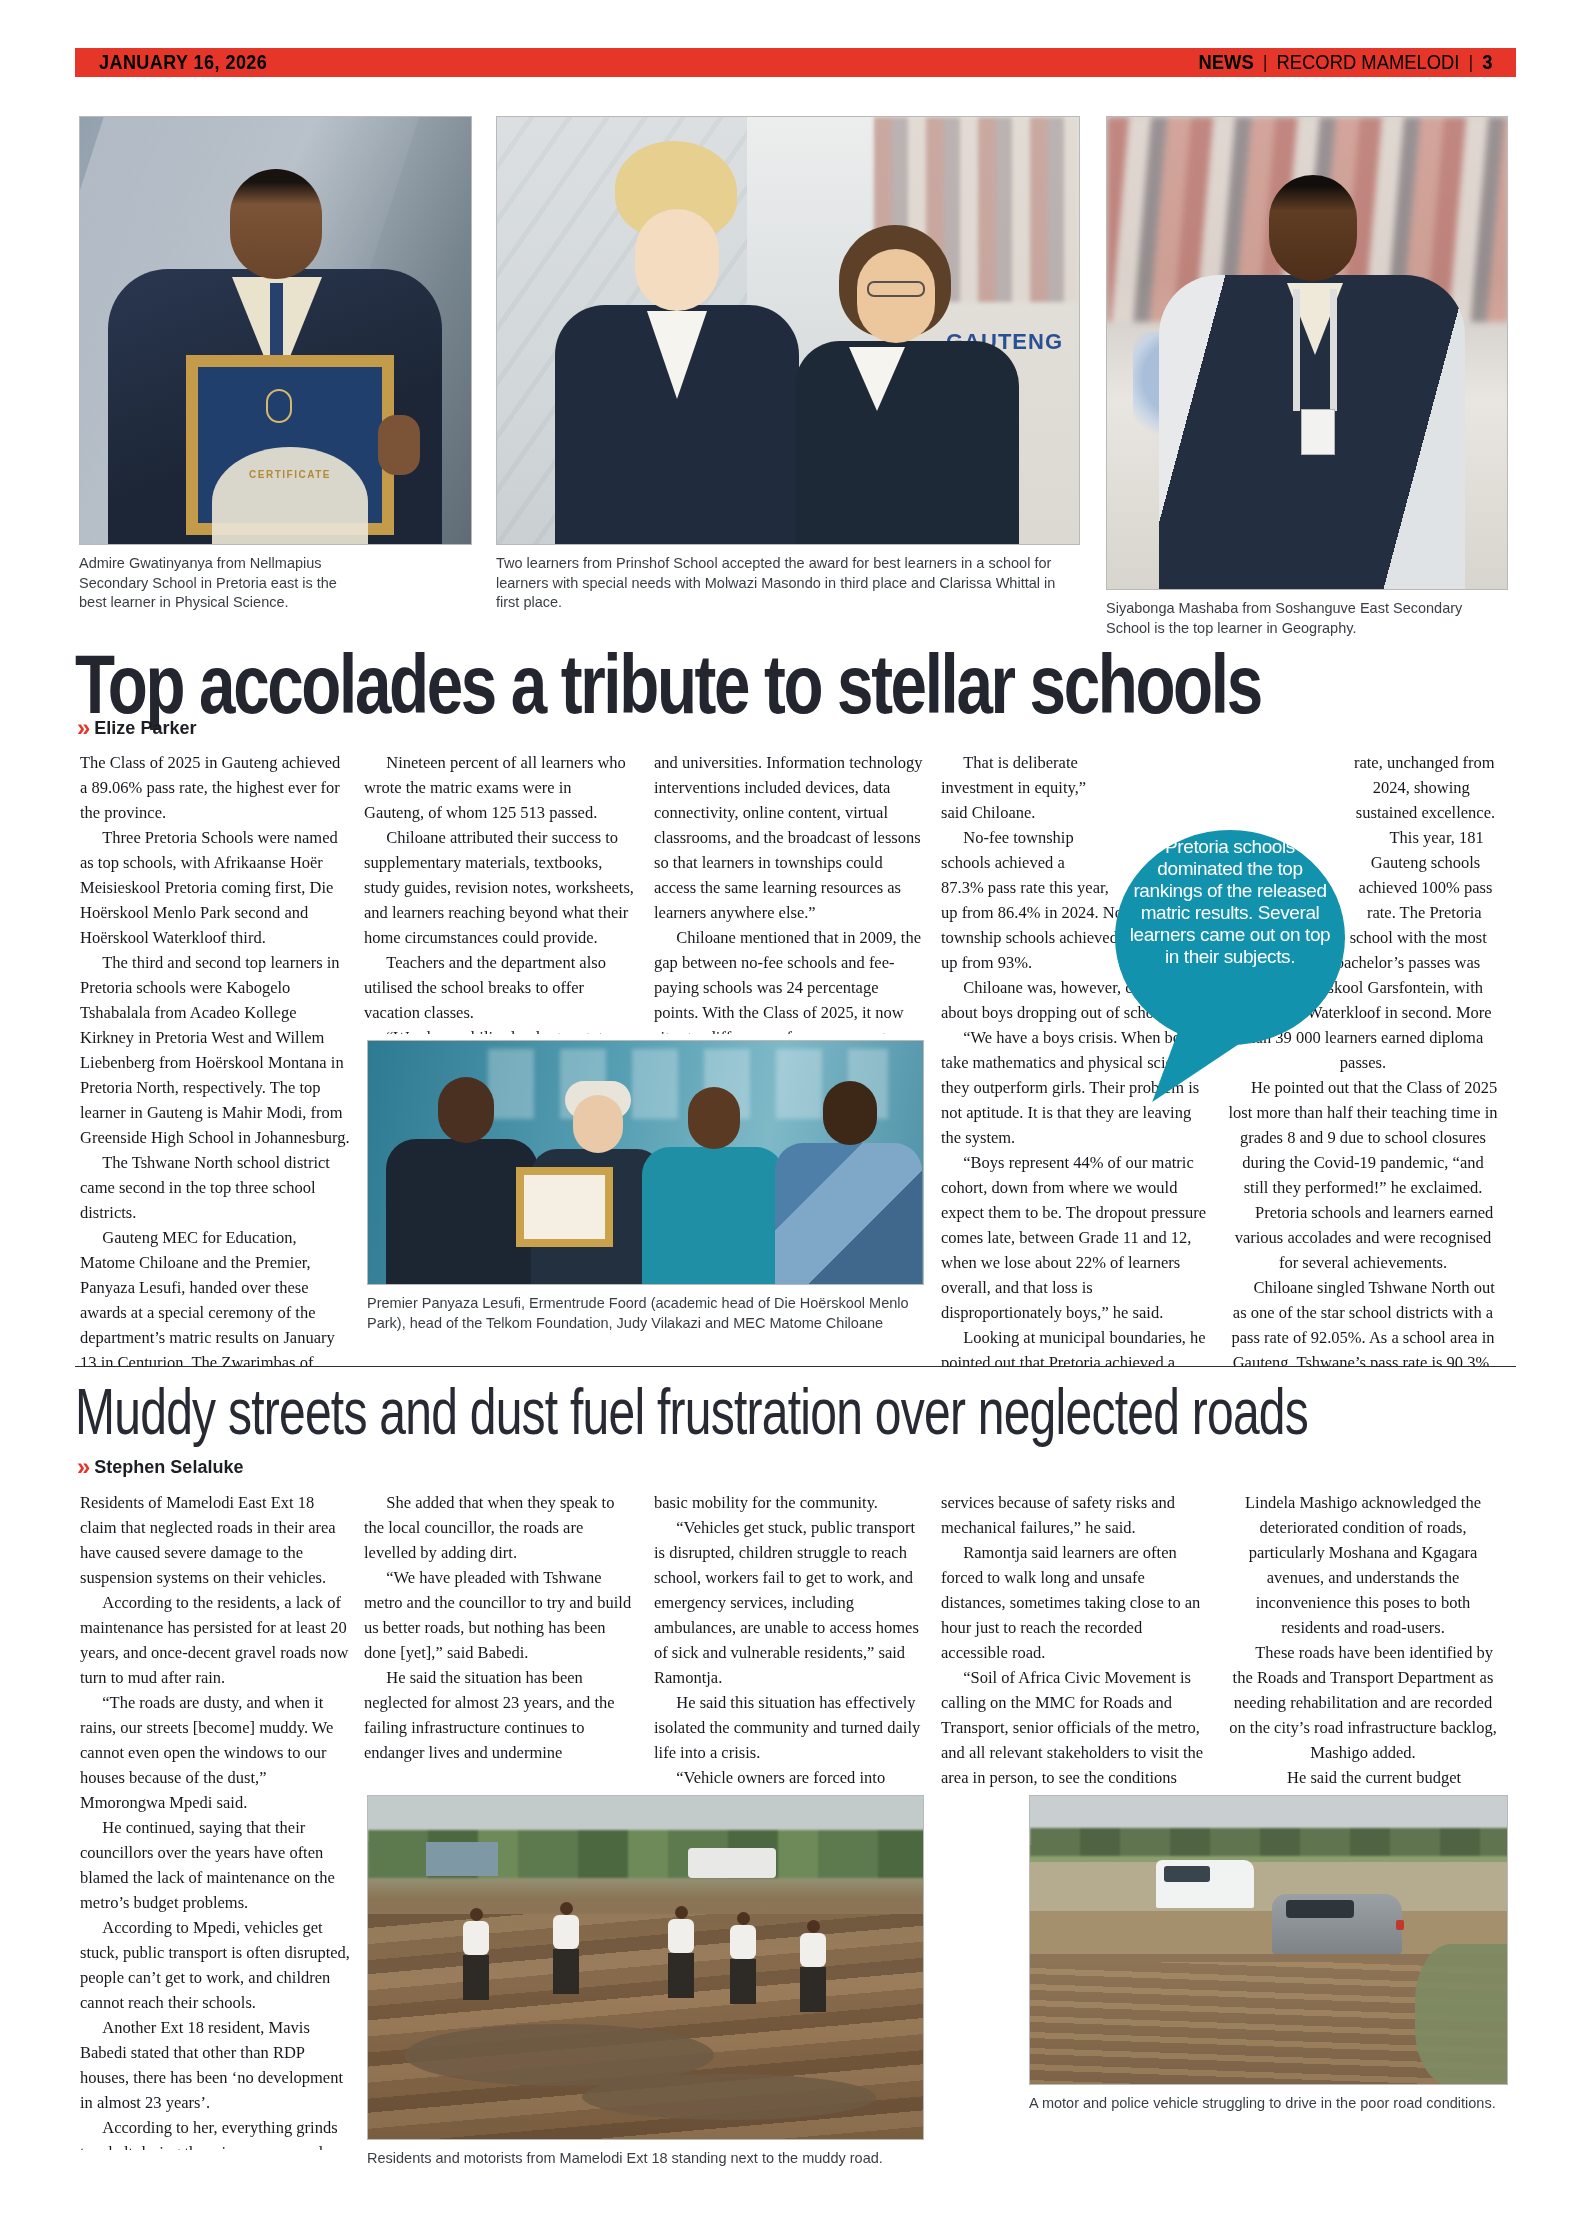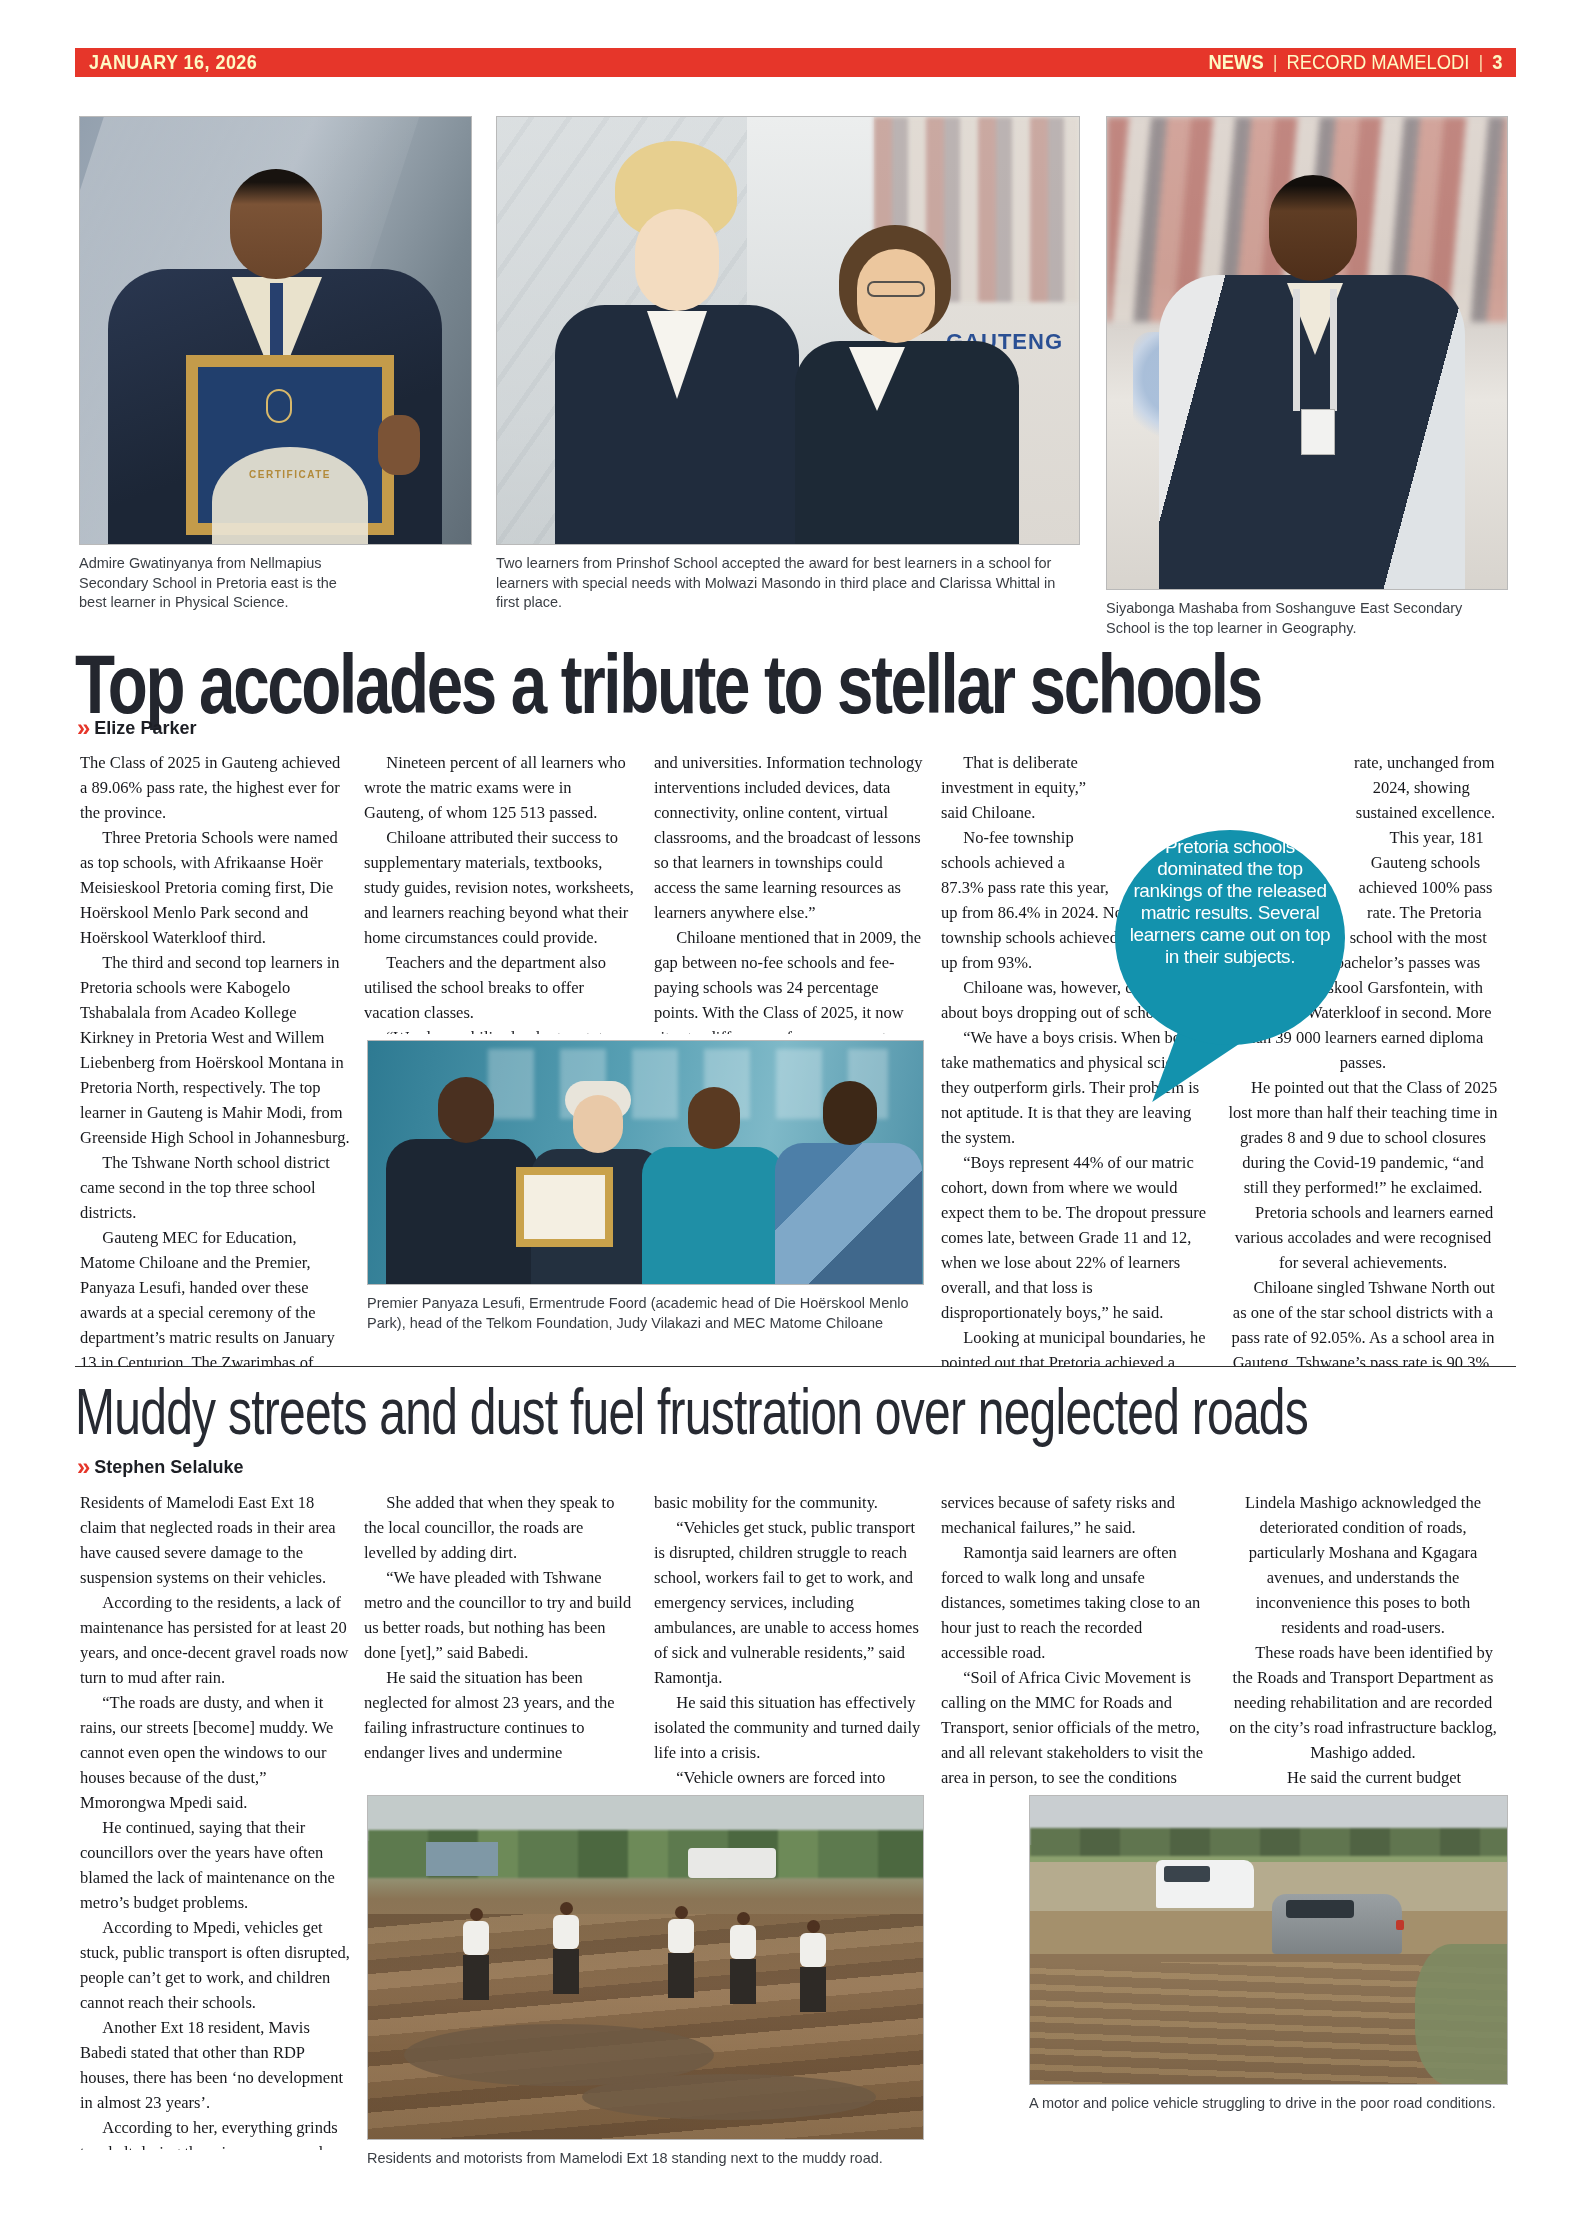--- a/index.html
+++ b/index.html
@@ -3,22 +3,22 @@
 <meta charset="utf-8">
 <title>Record Mamelodi — page 3</title>
 <style>
   * { margin:0; padding:0; box-sizing:border-box; }
   html,body { background:#ffffff; }
   .page { position:relative; width:1572px; height:2224px; background:#fff; overflow:hidden;
           font-family:"Liberation Serif","DejaVu Serif",serif; }
 
   
   .topbar { position:absolute; left:75px; top:48px; width:1441px; height:29px; background:#e6362a;
-            display:flex; align-items:center; justify-content:space-between; padding:0 14px;
-            font-family:"Liberation Sans","DejaVu Sans",sans-serif; color:#fef9c3;gap:38px; }
+            display:flex; align-items:center; justify-content:space-between; padding:0 24px;
+            font-family:"Liberation Sans","DejaVu Sans",sans-serif; color:#000000;gap:38px; }
   .tb-left { font-weight:bold; font-size:20px; letter-spacing:.5px; transform:scaleX(.9); transform-origin:left center; white-space:nowrap; }
   .tb-right { display:flex; align-items:center; gap:10px; transform:scaleX(.92); transform-origin:right center; white-space:nowrap; }
   .tb-right .sec { font-weight:bold; font-size:20px; }
   .tb-right .pub { font-weight:normal; font-size:20px; }
   .tb-right .sep { font-weight:normal; font-size:18px; opacity:.9; }
   .tb-right .pg  { font-weight:bold; font-size:20px; }
 
   
   figure { position:absolute; }
   .photo-art { position:relative; overflow:hidden; border:1px solid #b9b9b9; }

